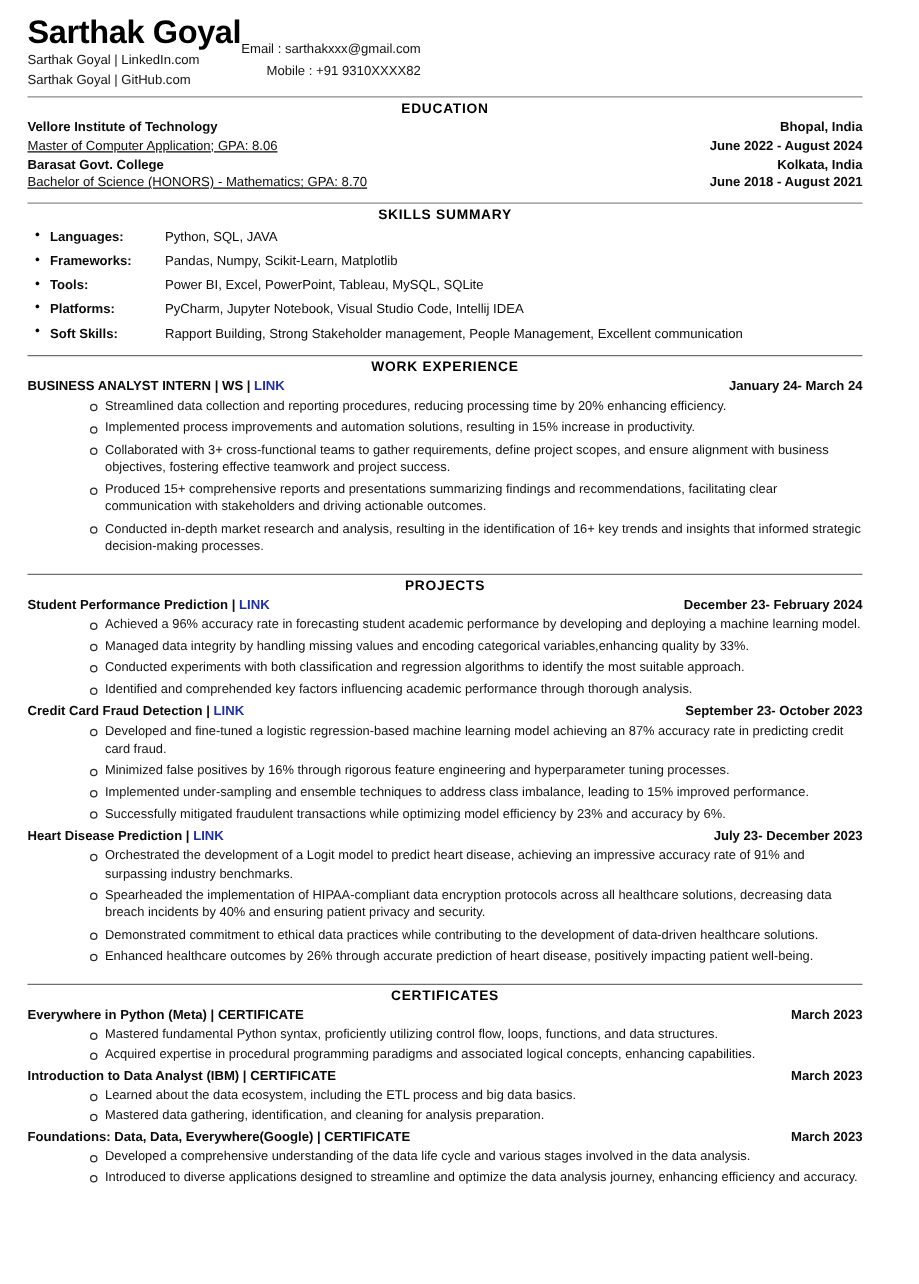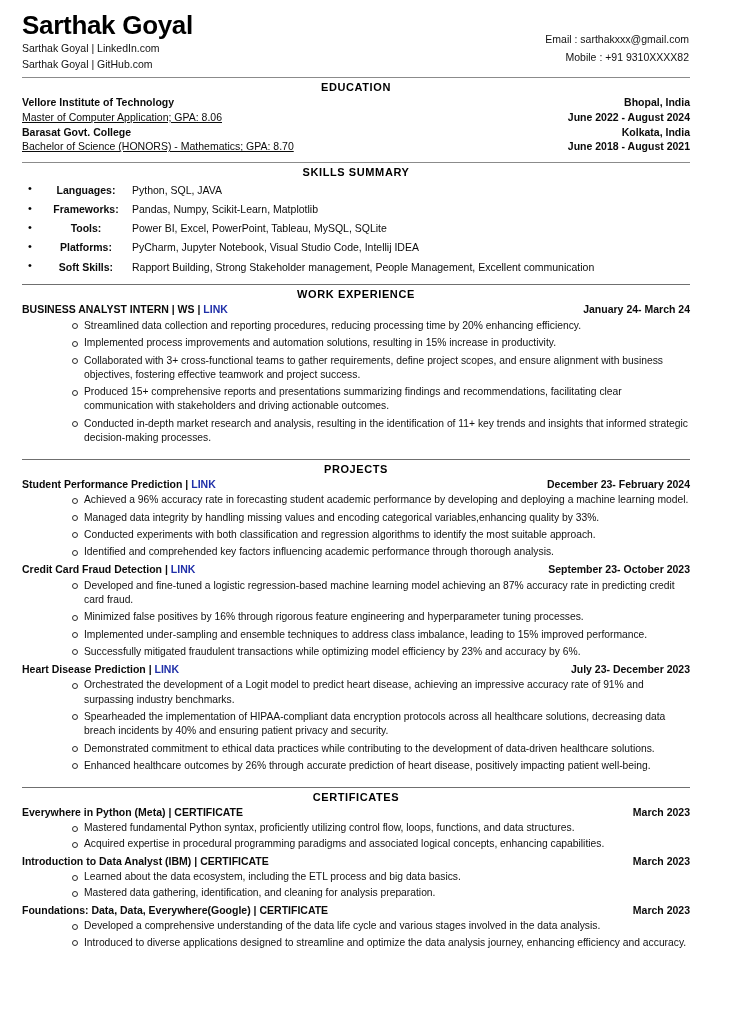--- a/index.html
+++ b/index.html
@@ -15,21 +15,20 @@
   .page {
     position: relative;
     width: 735px;
     height: 1027px;
     padding: 12px 45px 0 22px;
   }
 
   
   .header {
     display: flex;
-    justify-content: space-between;
     align-items: flex-start;
   }
   .name {
     font-size: 26px;
     font-weight: bold;
     letter-spacing: -0.3px;
     line-height: 1.05;
     margin: 0 0 2px 0;
     color: #000;
   }
@@ -69,21 +68,21 @@
     font-size: 10.5px;
     line-height: 1.42;
   }
   .row .left { font-weight: bold; }
   .row .right { font-weight: bold; white-space: nowrap; padding-left: 10px; }
   .row.plain .left { font-weight: normal; text-decoration: underline; }
   .row.plain .right { font-weight: bold; }
   .lnk { color: #1f2fa8; font-weight: bold; }
 
   
-  .skills { margin: 2px 0 0 0; padding: 0; list-style: none; text-align: center; }
+  .skills { margin: 2px 0 0 0; padding: 0; list-style: none; }
   .skills li {
     display: flex;
     font-size: 10.5px;
     line-height: 1.35;
     padding: 2.5px 0;
     padding-left: 18px;
     position: relative;
   }
   .skills li::before {
     content: "\2022";
@@ -202,21 +201,21 @@
       <div class="left">
         <span>BUSINESS ANALYST INTERN | WS | </span><span class="lnk" style="color: rgb(31, 47, 168);">LINK</span>
       </div>
       <div class="right">January 24- March 24</div>
     </div>
     <ul class="dots">
       <li>Streamlined data collection and reporting procedures, reducing processing time by 20% enhancing efficiency.</li>
       <li>Implemented process improvements and automation solutions, resulting in 15% increase in productivity.</li>
       <li>Collaborated with 3+ cross-functional teams to gather requirements, define project scopes, and ensure alignment with business objectives, fostering effective teamwork and project success.</li>
       <li>Produced 15+ comprehensive reports and presentations summarizing findings and recommendations, facilitating clear communication with stakeholders and driving actionable outcomes.</li>
-      <li>Conducted in-depth market research and analysis, resulting in the identification of 11+ key trends and insights that informed strategic decision-making processes.</li>
+      <li>Conducted in-depth market research and analysis, resulting in the identification of 16+ key trends and insights that informed strategic decision-making processes.</li>
     </ul>
   </div>
 
   <div class="gap-md"></div>
   <div class="rule dark"></div>
 
   <div class="sec">
     <div class="sec-title">PROJECTS</div>
 
     <div class="block">

